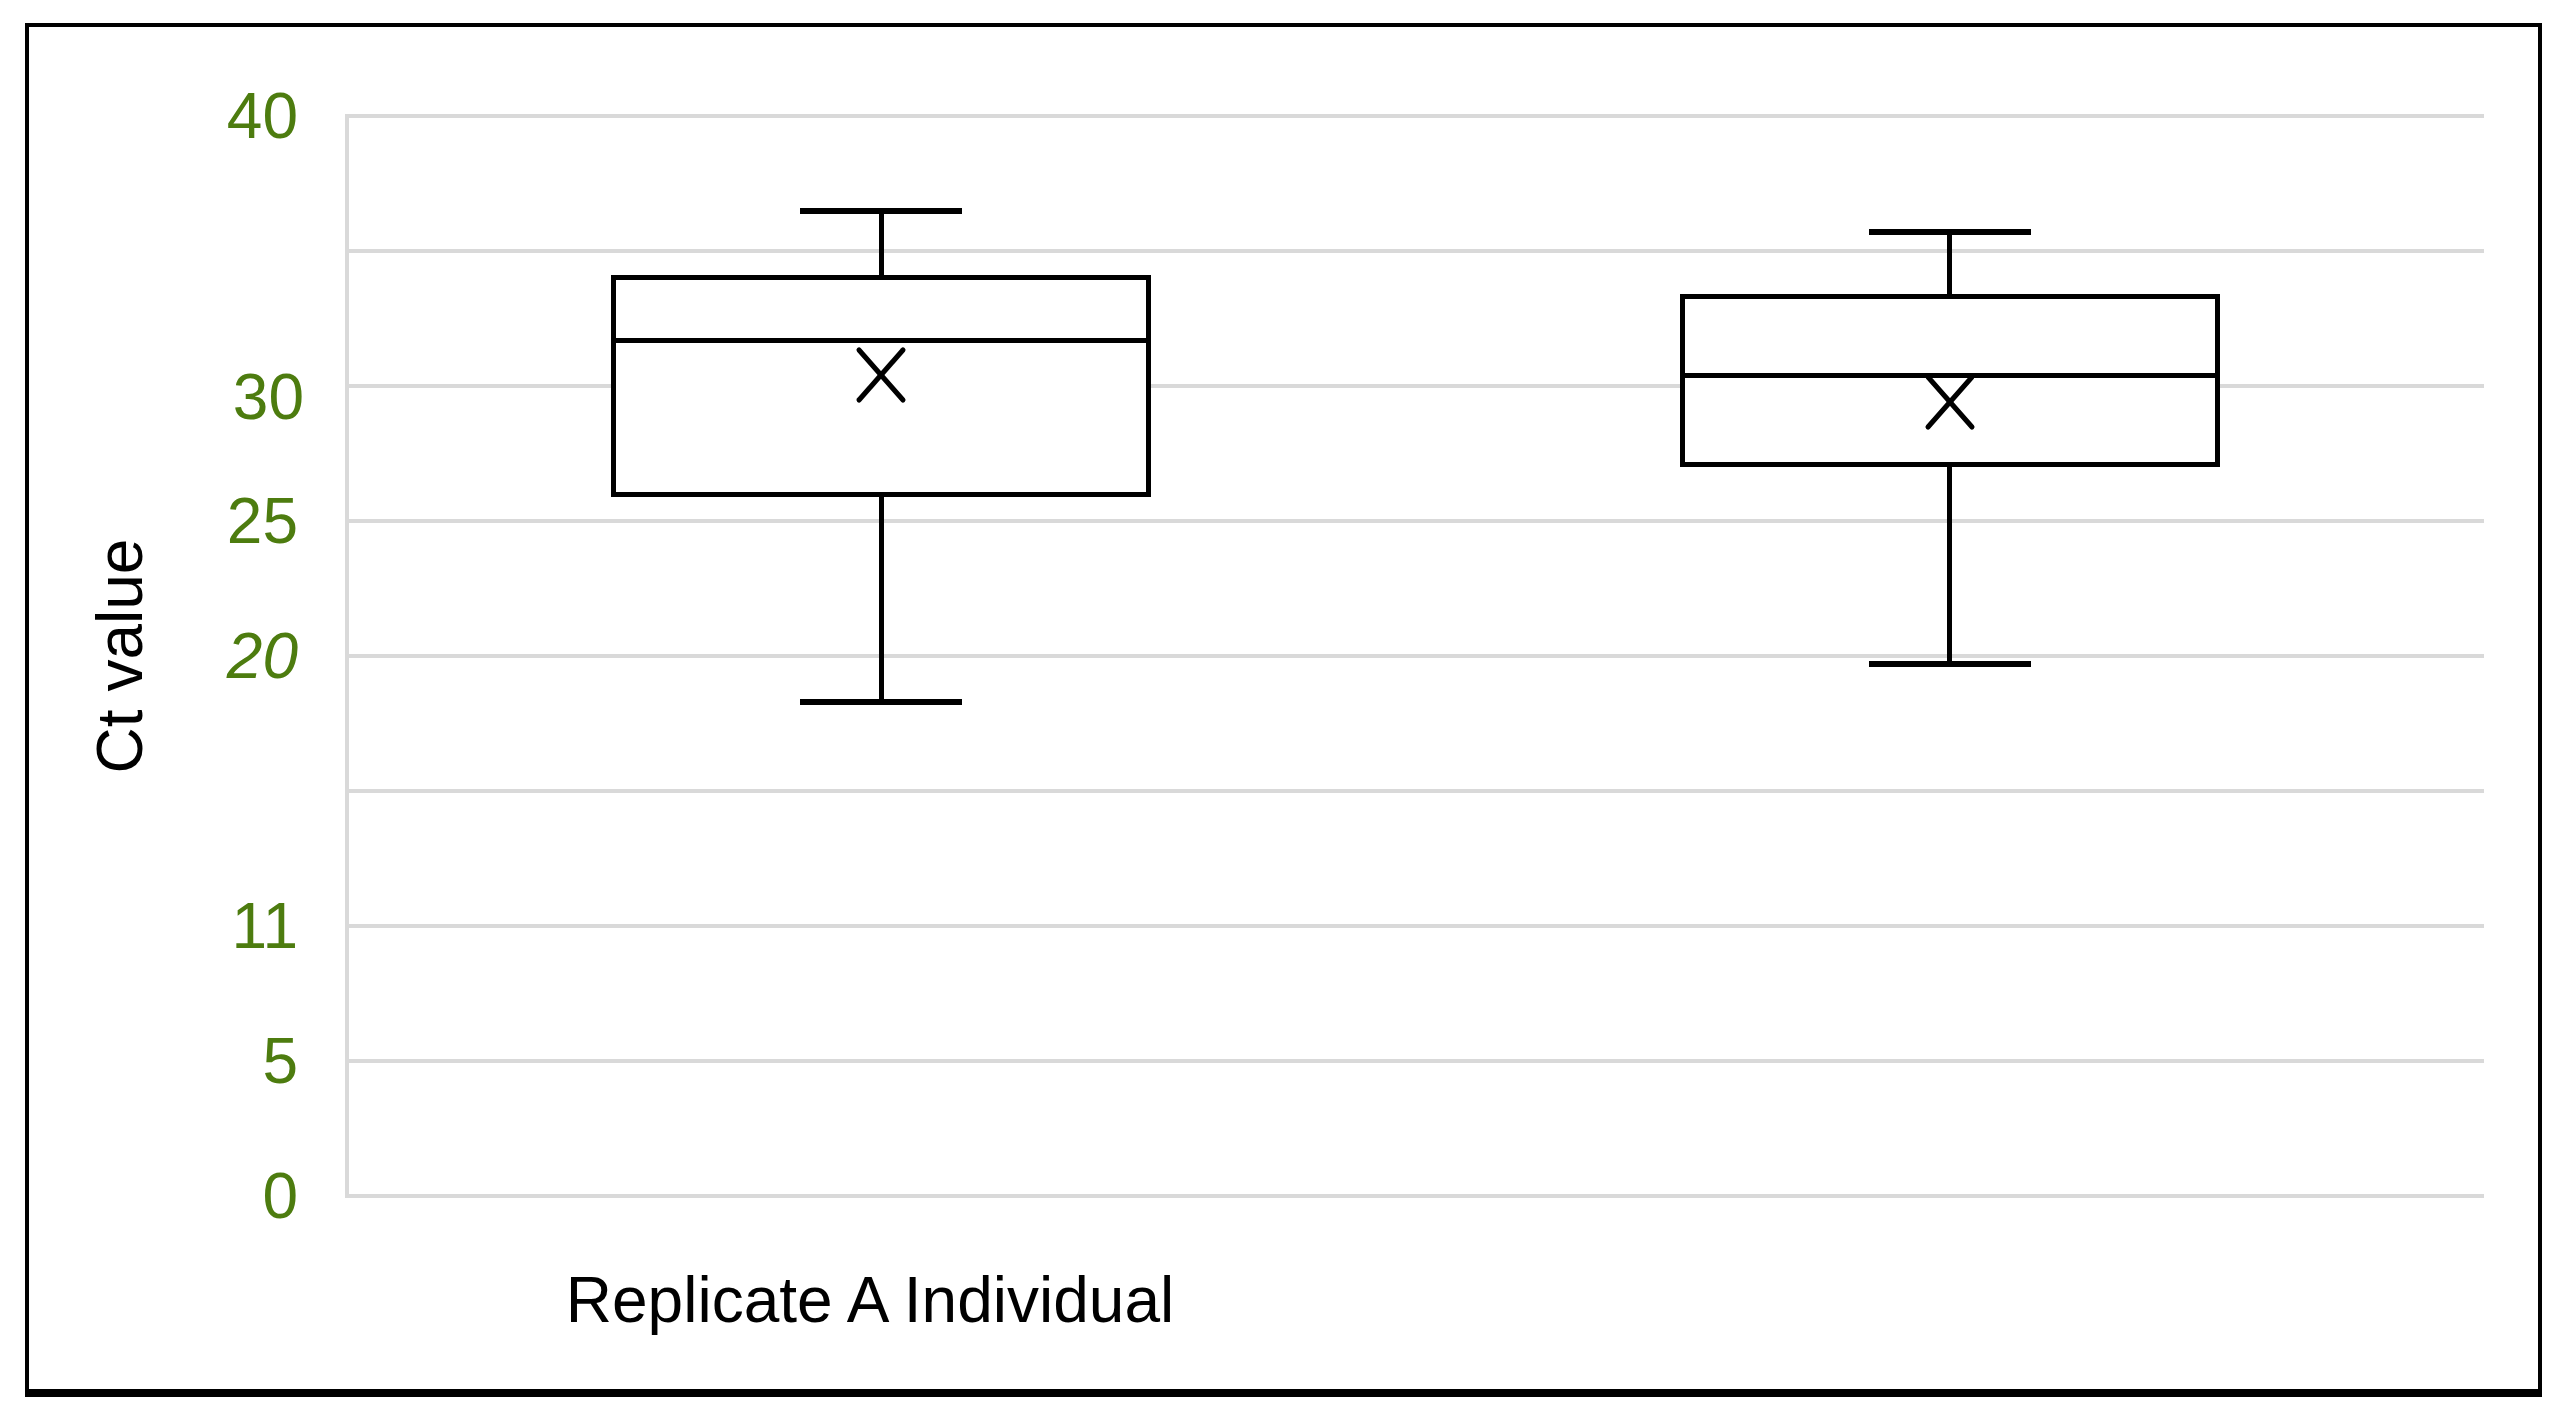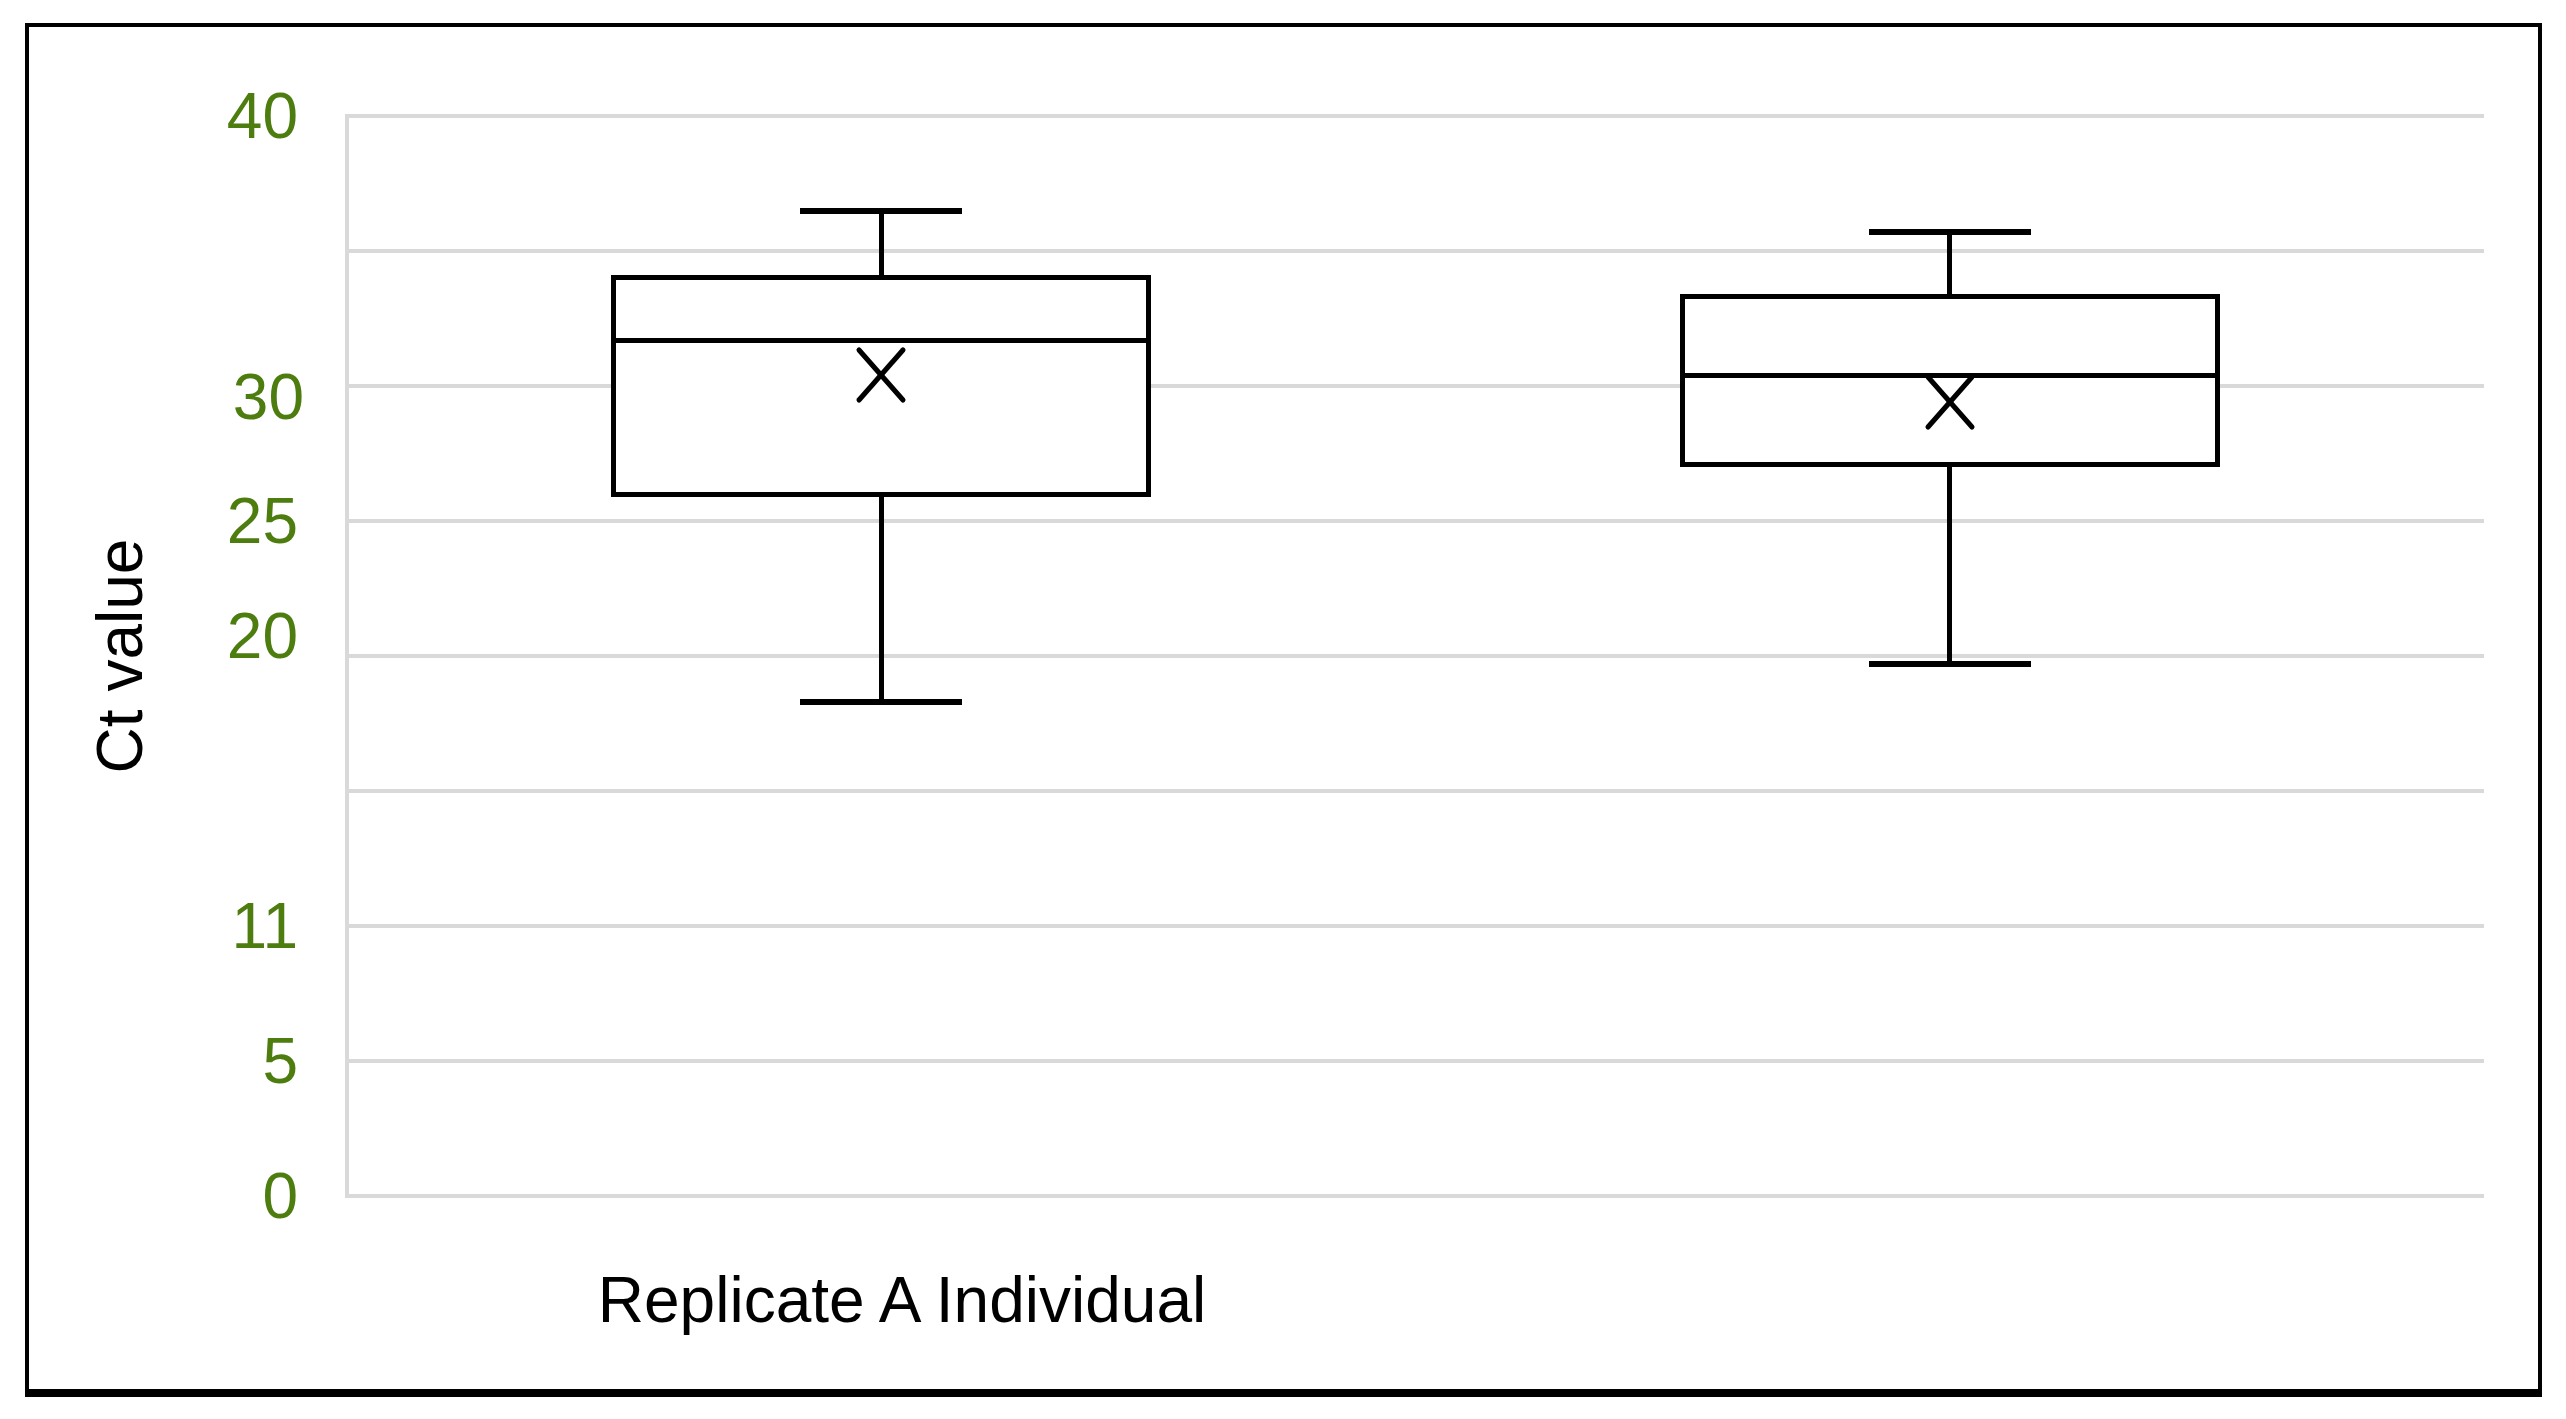--- a/index.html
+++ b/index.html
@@ -49,40 +49,40 @@
   <div class="ylabel-title">Ct value</div>
   <div class="plot" id="plot">
       <div class="gridline" style="left: 347px; top: 1194px; width: 2137px; background: rgb(217, 217, 217);"></div>
       <div class="ytick" style="top: 1156px;">0</div>
       <div class="gridline" style="left: 347px; top: 1059px; width: 2137px; background: rgb(217, 217, 217);"></div>
       <div class="ytick" style="top: 1021px;">5</div>
       <div class="gridline" style="left: 347px; top: 924px; width: 2137px; background: rgb(217, 217, 217);"></div>
       <div class="ytick" style="top: 886px;">11</div>
       <div class="gridline" style="left: 347px; top: 789px; width: 2137px; background: rgb(217, 217, 217);"></div>
       <div class="gridline" style="left: 347px; top: 654px; width: 2137px; background: rgb(217, 217, 217);"></div>
-      <div class="ytick" style="top: 596px;">20</div>
+      <div class="ytick" style="top: 616px; font-style: italic;">20</div>
       <div class="gridline" style="left: 347px; top: 519px; width: 2137px; background: rgb(217, 217, 217);"></div>
       <div class="ytick" style="top: 481px;">25</div>
       <div class="gridline" style="left: 347px; top: 384px; width: 2137px; background: rgb(217, 217, 217);"></div>
       <div class="ytick" style="top: 357px; padding-left: 6px;">30</div>
       <div class="gridline" style="left: 347px; top: 249px; width: 2137px; background: rgb(217, 217, 217);"></div>
       <div class="gridline" style="left: 347px; top: 114px; width: 2137px; background: rgb(217, 217, 217);"></div>
       <div class="ytick" style="top: 76px;">40</div>
       <div class="yaxis-line" style="left: 345px; top: 114px; height: 1084px; background: rgb(217, 217, 217);"></div>
       <div class="stroke" style="left: 878.75px; top: 210.5px; width: 5px; height: 64.8px;"></div>
       <div class="stroke" style="left: 878.75px; top: 496.7px; width: 5px; height: 205.2px;"></div>
       <div class="stroke" style="left: 800.25px; top: 207.5px; width: 162px; height: 6px;"></div>
       <div class="stroke" style="left: 800.25px; top: 698.9px; width: 162px; height: 6px;"></div>
       <div class="iqr-box" style="left: 611.25px; top: 275.3px; width: 540px; height: 221.4px;"></div>
       <div class="stroke" style="left: 611.25px; top: 337.6px; width: 540px; height: 5px;"></div>
       <svg width="52" height="58" class="mean-marker" style="left: 855.25px; top: 346.2px;">
         <line x1="4" y1="4" x2="48" y2="54" stroke="#000000" stroke-width="5" stroke-linecap="round"></line>
         <line x1="48" y1="4" x2="4" y2="54" stroke="#000000" stroke-width="5" stroke-linecap="round"></line>
       </svg>
-      <div class="cat-label" style="left: 452px; width: 900px;">Replicate A Individual</div>
+      <div class="cat-label" style="left: 420px; width: 900px;">Replicate A Individual</div>
       <div class="stroke" style="left: 1947.25px; top: 232.1px; width: 5px; height: 62.1px;"></div>
       <div class="stroke" style="left: 1947.25px; top: 467px; width: 5px; height: 197.1px;"></div>
       <div class="stroke" style="left: 1868.75px; top: 229.1px; width: 162px; height: 6px;"></div>
       <div class="stroke" style="left: 1868.75px; top: 661.1px; width: 162px; height: 6px;"></div>
       <div class="iqr-box" style="left: 1679.75px; top: 294.2px; width: 540px; height: 172.8px;"></div>
       <div class="stroke" style="left: 1679.75px; top: 372.7px; width: 540px; height: 5px;"></div>
       <svg width="52" height="58" class="mean-marker" style="left: 1923.75px; top: 373.2px;">
         <line x1="4" y1="4" x2="48" y2="54" stroke="#000000" stroke-width="5" stroke-linecap="round"></line>
         <line x1="48" y1="4" x2="4" y2="54" stroke="#000000" stroke-width="5" stroke-linecap="round"></line>
       </svg>

